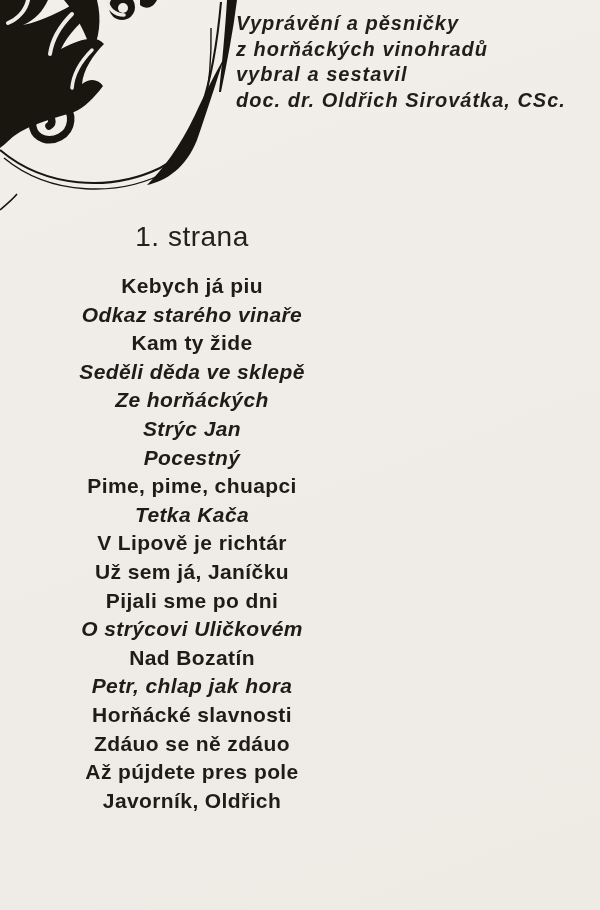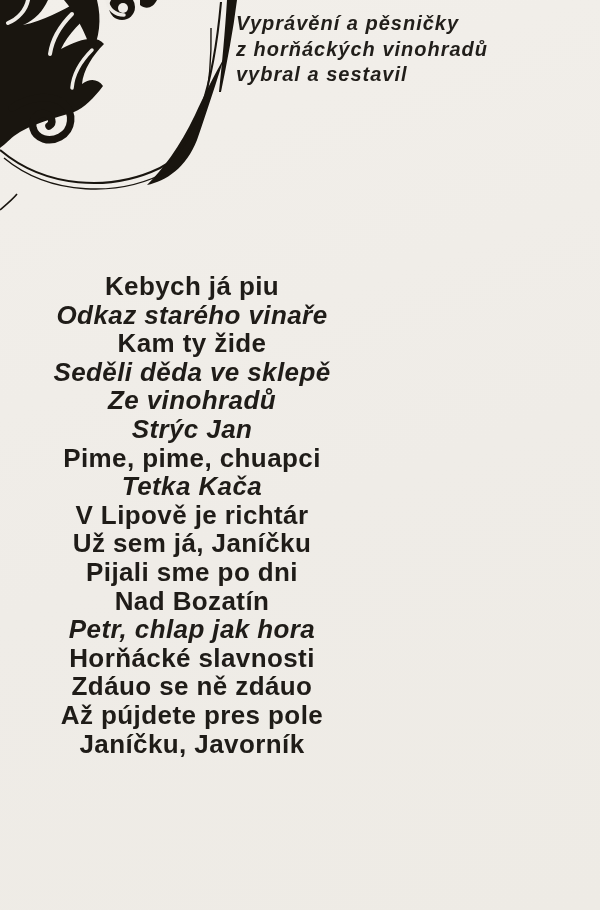--- a/index.html
+++ b/index.html
@@ -21,21 +21,21 @@
   }
   .page-label {
     position: absolute; left: 0; top: 220px; width: 384px;
     text-align: center;
     font-weight: 400; font-size: 28px; line-height: 34px;
     letter-spacing: 0.5px; color: #24211d;
   }
   .tracklist {
     position: absolute; left: 0; top: 272px; width: 384px;
     text-align: center;
-    font-weight: 700; font-size: 26px; line-height: 28.6px;
+    font-weight: 700; font-size: 21px; line-height: 28.6px;
     letter-spacing: 0.4px; color: #1f1c18;
   }
   .tracklist .italic { font-style: italic; text-align: center; }
 </style>
 </head>
 <body>
 
 <div class="page">
 
   <svg class="ornament" width="250" height="232" viewBox="0 0 250 232" aria-hidden="true">
@@ -83,36 +83,40 @@
       <path d="M0,150 C45,188 110,192 160,168 C196,150 214,80 221,2" stroke-width="2.1"></path>
       <path d="M4,158 C50,196 120,198 170,170 C205,148 212,76 211,28" stroke-width="1.4"></path>
       <path d="M0,210 C7,204 13,199 17,194" stroke-width="1.6"></path>
     </g>
   </svg>
 
   <div class="credits">
       <div>Vyprávění a pěsničky</div>
       <div>z horňáckých vinohradů</div>
       <div>vybral a sestavil</div>
+      <div>doc. dr. Oldřich Sirovátka, CSc.</div>
     </div>
 
+  <div class="page-label">1. strana</div>
 
   <div class="tracklist">
       <div>Kebych já piu</div>
       <div class="italic">Odkaz starého vinaře</div>
       <div>Kam ty žide</div>
       <div class="italic">Seděli děda ve sklepě</div>
-      <div class="italic">Ze vinohradů</div>
+      <div class="italic">Ze horňáckých</div>
       <div class="italic">Strýc Jan</div>
+      <div class="italic">Pocestný</div>
       <div>Pime, pime, chuapci</div>
       <div class="italic">Tetka Kača</div>
       <div>V Lipově je richtár</div>
       <div>Už sem já, Janíčku</div>
       <div>Pijali sme po dni</div>
+      <div class="italic">O strýcovi Uličkovém</div>
       <div>Nad Bozatín</div>
       <div class="italic">Petr, chlap jak hora</div>
       <div>Horňácké slavnosti</div>
       <div>Zdáuo se ně zdáuo</div>
       <div>Až pújdete pres pole</div>
-      <div>Janíčku, Javorník</div>
+      <div>Javorník, Oldřich</div>
     </div>
 
 </div>
 
 </body></html>

